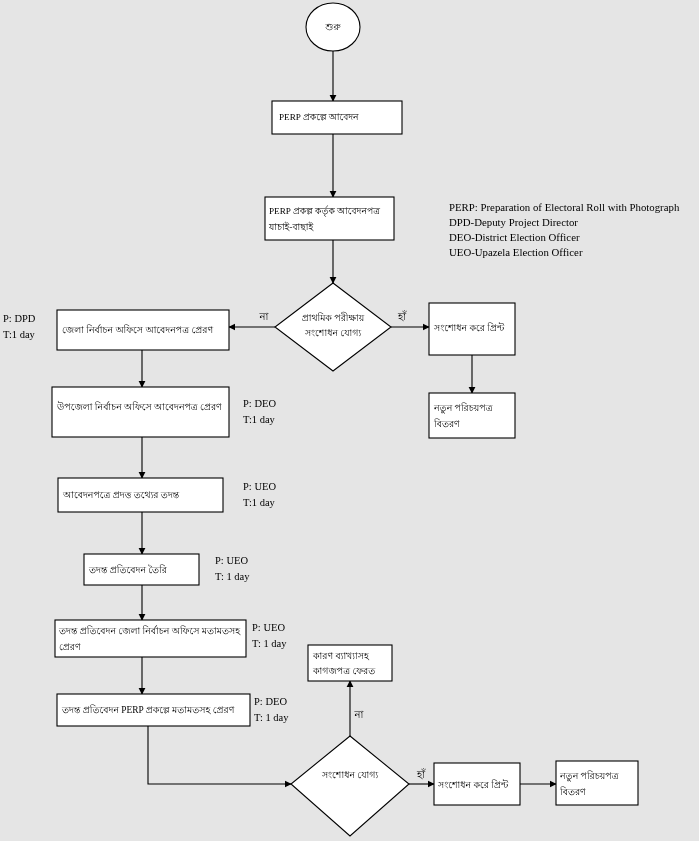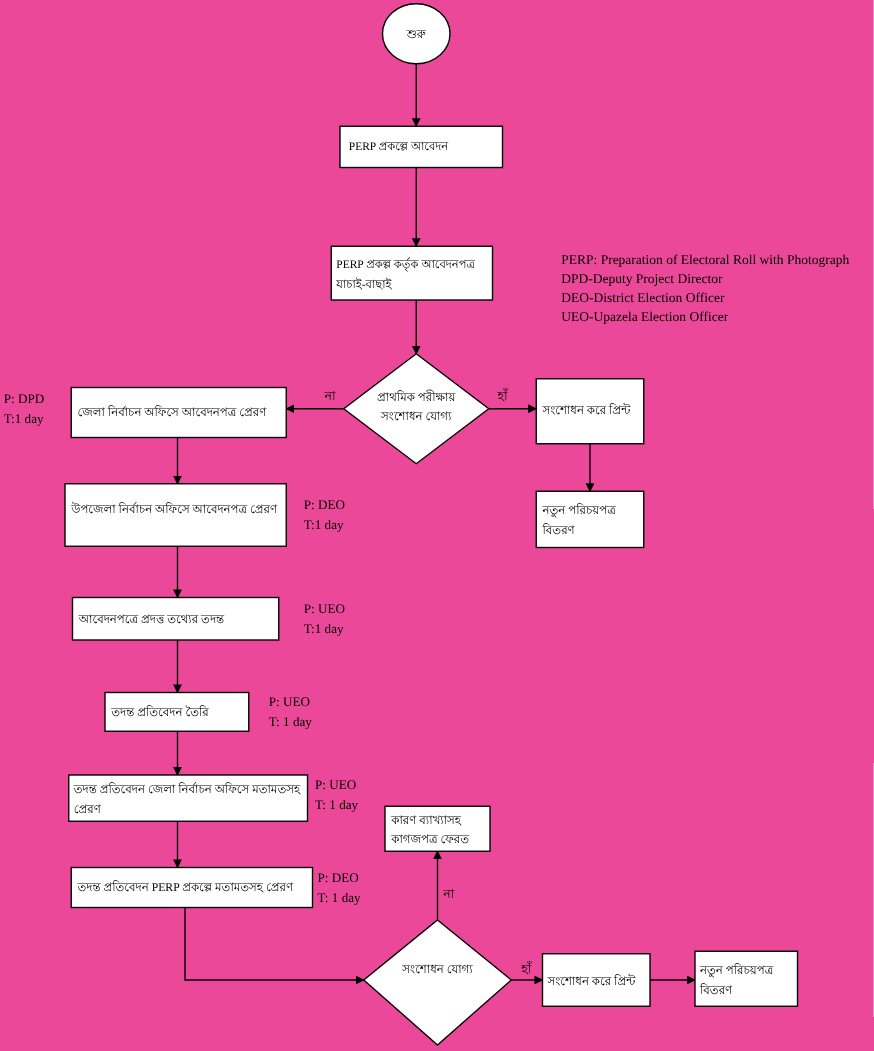--- a/index.html
+++ b/index.html
@@ -4,21 +4,21 @@
 <style>
   html, body {
     margin: 0;
     padding: 0;
     background: #ffffff;
   }
   #page {
     position: relative;
     width: 699px;
     height: 841px;
-    background: #ec4899;
+    background: #e5e5e5;
     overflow: hidden;
     font-family: "Liberation Serif", "DejaVu Serif", serif;
   }
   svg#flow {
     position: absolute;
     top: 0;
     left: 0;
     width: 699px;
     height: 841px;
   }

